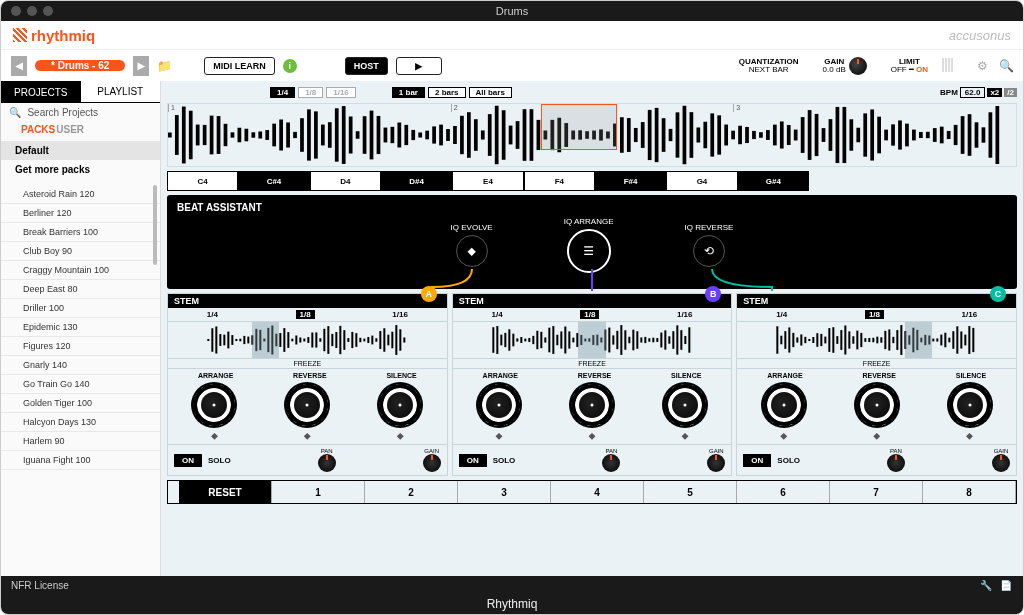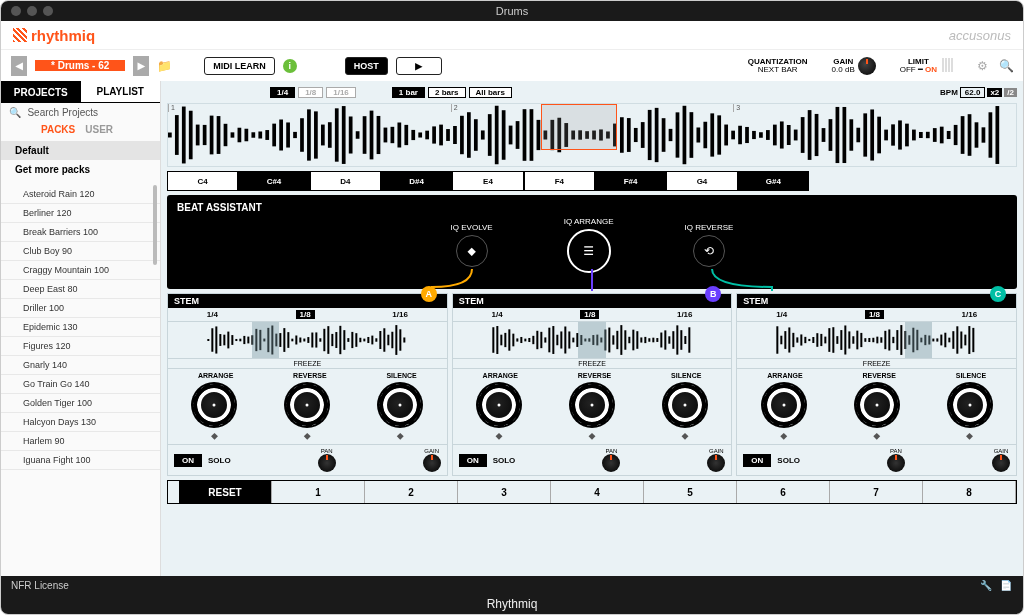--- a/index.html
+++ b/index.html
@@ -10,45 +10,45 @@
 .titlebar .dot { width:10px; height:10px; border-radius:50%; background:#555;}
 .titlebar .title { color:#ccc; font-size:11px;}
 .app { flex:1; background:#fff; display:flex; flex-direction:column; }
 .brandrow { height:28px; display:flex; align-items:center; padding:0 12px; background:#fff;}
 .brandrow .logo { color:#ff5419; font-weight:700; font-size:15px; display:flex; align-items:center; gap:4px;}
 .brandrow .logo .glyph{ display:inline-block; width:14px; height:14px; background:
  repeating-linear-gradient(45deg,#ff5419 0 2px,transparent 2px 4px);}
 .brandrow .co { margin-left:auto; color:#bbb; font-size:13px; font-style:italic;}
 .toprow { height:32px; background:#fff; display:flex; align-items:center; gap:8px; padding:0 10px; border-top:1px solid #eee;}
 .navarr{ width:16px; height:20px; background:#aaa; display:flex; align-items:center; justify-content:center; color:#fff; font-size:10px;}
-.pchip{ background:#ff5419; color:#fff; font-size:10px; font-weight:700; padding:0 16px; border-radius:0;}
+.pchip{ background:#ff5419; color:#fff; font-size:10px; font-weight:700; padding:0 16px; border-radius:8px;}
 .folder{ font-size:12px; color:#333;}
 .btn { border:1px solid #222; background:#fff; font-size:9px; font-weight:700; padding:3px 8px; border-radius:3px;}
 .btn.dark{ background:#000; color:#fff;margin-left:22px;}
 .btn.play{ width:46px; display:flex; align-items:center; justify-content:center;}
 .info { width:14px;height:14px;border-radius:50%;background:#6bbf3a;color:#fff;font-size:9px;display:flex;align-items:center;justify-content:center;font-weight:700;}
 .qsec{ font-size:8px; text-align:center; line-height:1;}
 .qsec .l{font-weight:700;}
 .gsec{ font-size:8px; text-align:center; display:flex; align-items:center; gap:3px;}
 .knobsm{ width:18px;height:18px;border-radius:50%;background:radial-gradient(circle at 40% 40%,#444,#000);position:relative;}
 .knobsm::after{content:"";position:absolute;top:2px;left:50%;width:2px;height:5px;background:#ff5419;transform:translateX(-50%);}
-.limit{ font-size:8px; display:flex; align-items:flex-start; gap:5px;}
+.limit{ font-size:8px; display:flex; align-items:flex-start; gap:14px;}
 .limit .on{color:#ff5419; font-weight:700;}
 .meters{ display:flex; gap:1px;}
 .meters span{width:2px;height:14px;background:#ddd;}
 .cog,.mag{ width:14px;height:14px;color:#aaa;font-size:12px;}
 .body{ flex:1; display:flex; background:#eaf2f5;}
 .sidebar{ width:160px; background:#fafafa; display:flex; flex-direction:column; border-right:1px solid #ddd;}
 .tabs{ display:flex; height:22px;}
-.tabs .t{ flex:1; font-size:10px; font-weight:700; display:flex; align-items:center; justify-content:center;}
+.tabs .t{ flex:1; font-size:10px; font-weight:400; display:flex; align-items:center; justify-content:center;}
 .tabs .t.act{ background:#000; color:#fff;}
 .tabs .t.inact{ background:#fff; color:#000; border-bottom:1px solid #000;}
 .search{ padding:4px 8px; display:flex; align-items:center; gap:6px; font-size:10px; color:#555;}
 .search .ic{color:#ccc;}
-.pu{ display:flex; gap:10px; padding:2px 8px 6px 40px; font-size:10px; font-weight:700;}
+.pu{ display:flex; gap:1px; padding:2px 8px 6px 20px; font-size:10px; font-weight:700;}
 .pu .packs{color:#ff5419;}
 .pu .user{color:#999;}
 .pack{ font-size:10px; font-weight:700; padding:4px 14px;}
 .pack.def{background:#e4e4e4;}
 .list{ flex:1; overflow:hidden; position:relative;}
 .list .scroll{position:absolute; right:3px; top:0; width:4px; height:80px; background:#bbb; border-radius:2px;}
 .li{ font-size:9px; padding:4px 6px 4px 22px; color:#333; border-bottom:1px solid #e8e8e8;}
 .main{ flex:1; display:flex; flex-direction:column; padding:4px 6px; gap:4px;}
 .wavhdr{ display:flex; align-items:center; gap:3px; height:14px;}
 .seg{ border:1px solid #000; font-size:8px; padding:0 6px; background:#fff; font-weight:700;}

